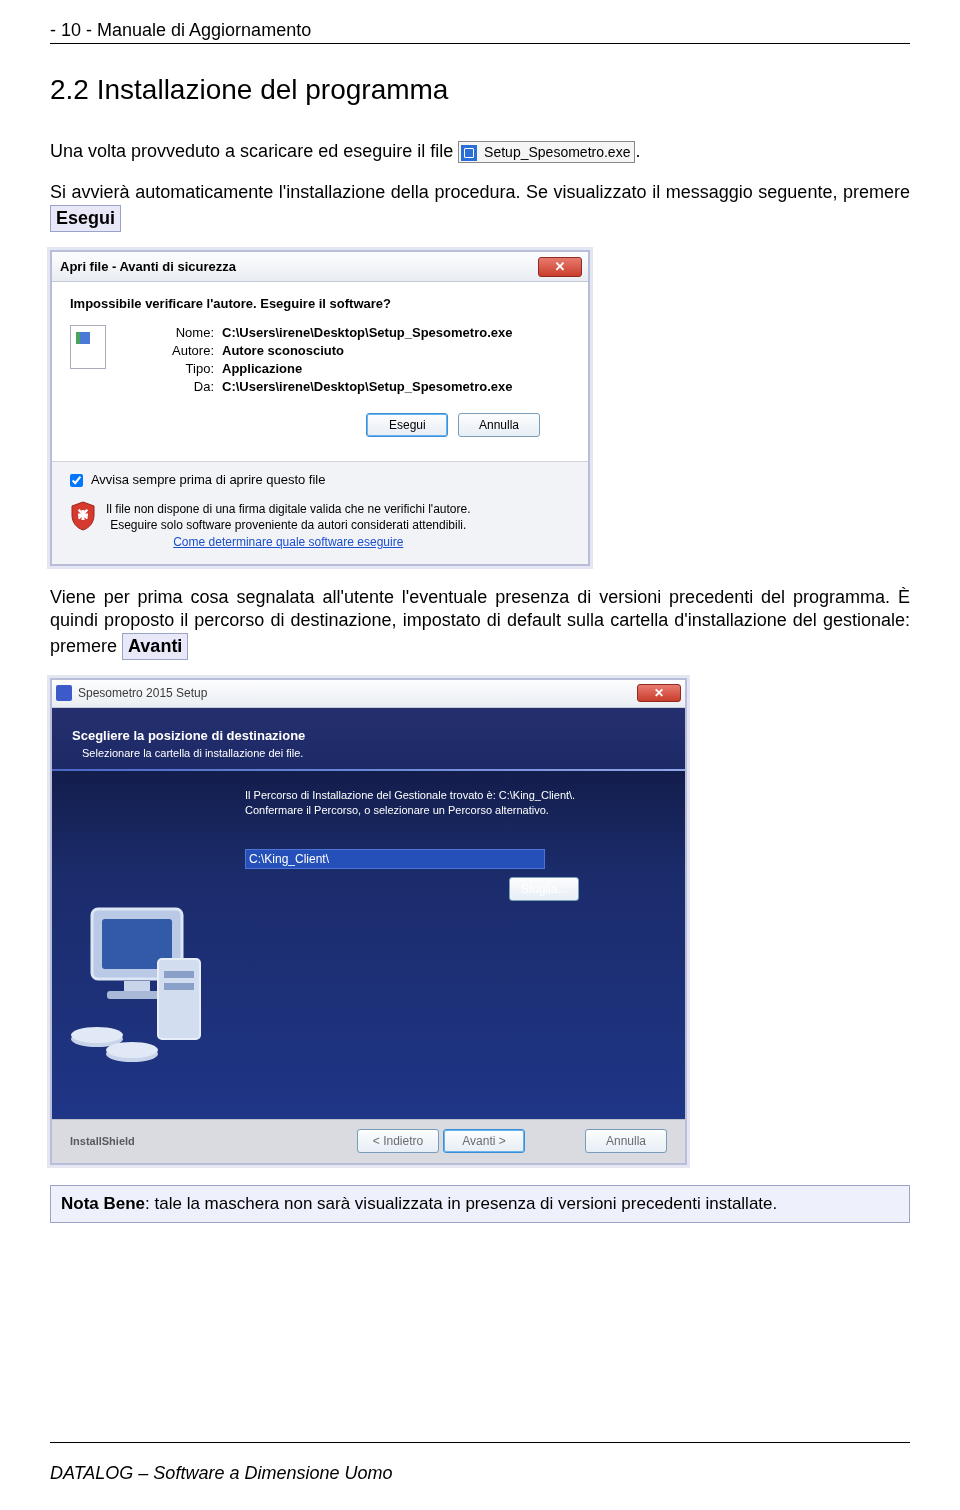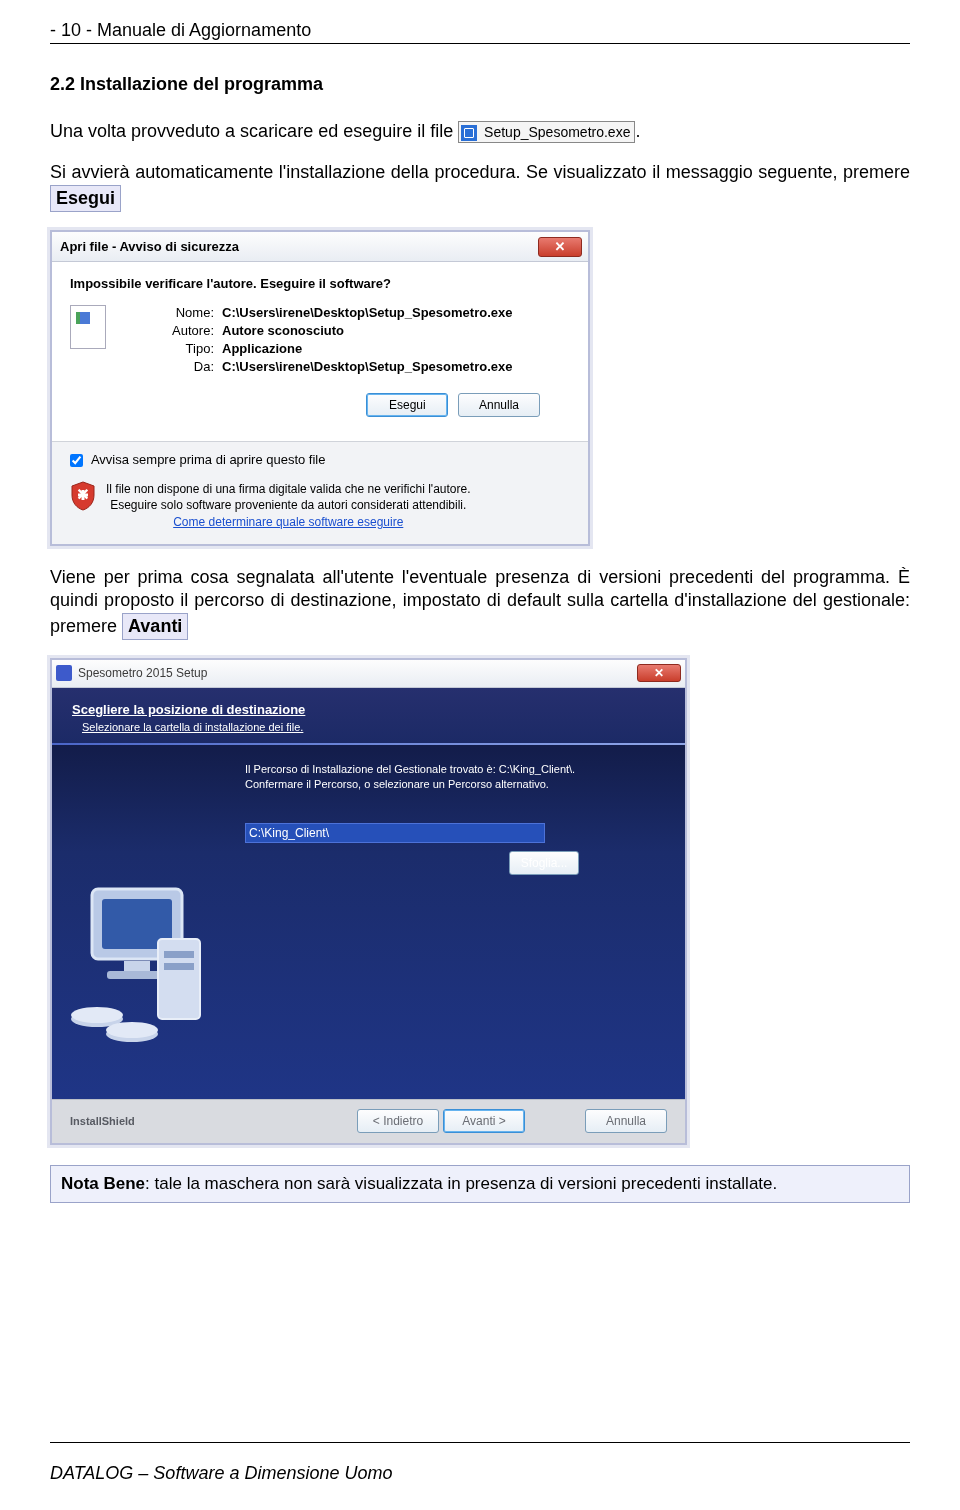--- a/index.html
+++ b/index.html
@@ -12,23 +12,23 @@
     color: #000;
     padding: 20px 50px 10px 50px;
     position: relative;
   }
   .page-header {
     border-bottom: 1.5px solid #000;
     padding-bottom: 2px;
     margin-bottom: 30px;
   }
   .section-title {
-    font-size: 18px;
-    font-weight: bold;
-    margin-bottom: 25px;
+    font-size: 28px;
+    font-weight: normal;
+    margin-bottom: 34px;
   }
   .body-text { text-align: justify; line-height: 1.3; margin-bottom: 18px; }
   .inline-icon {
     display: inline-block;
     vertical-align: middle;
     border: 1px solid #888;
     background: #f5f5f5;
     padding: 1px 4px 1px 2px;
     font-size: 14px;
   }
@@ -129,23 +129,22 @@
     background: linear-gradient(#e87a6f,#c93e2c);
     border: 1px solid #8e2a1f; border-radius: 3px;
     color:#fff; text-align:center; line-height:16px; font-weight:bold;
   }
   .inst-main {
     flex: 1;
     background: linear-gradient(180deg,#0e1438 0%, #1b2c6b 40%, #1f3586 100%);
     display: flex; flex-direction: column;
   }
   .inst-header {
-    padding: 14px 20px 10px 20px; color: #fff;
+    padding: 20px 20px 10px 20px; color: #fff;
     background: linear-gradient(180deg,#262f6e,#1c2a66);
-    text-decoration: underline;
   }
   .inst-header .h1 { font-weight: bold; font-size: 13px; margin-bottom: 4px; }
   .inst-header .h2 { font-size: 11px; padding-left: 10px; }
   .inst-divider { height: 2px; background: linear-gradient(90deg,#4b66c8,#8fa6e8); }
   .inst-body { flex:1; display:flex; }
   .inst-left {
     width: 165px; position: relative;
   }
   .computer-art {
     position: absolute; left: 10px; bottom: 50px; width: 150px; height: 170px;
@@ -195,21 +194,21 @@
   </span><span>.</span>
 </div>
 
 <div class="body-text">
   <span>Si avvierà automaticamente l'installazione della procedura. Se visualizzato il messaggio seguente, premere </span>
   <span class="box-btn">Esegui</span>
 </div>
 
 <div class="security-dialog">
   <div class="sd-titlebar">
-    <span class="title">Apri file - Avviso di sicurezza</span>
+    <span class="title">Apri file - Avanti di sicurezza</span>
     <div class="sd-close">✕</div>
   </div>
   <div class="sd-body">
     <div class="sd-question">Impossibile verificare l'autore. Eseguire il software?</div>
     <div class="sd-info-row">
       <div class="sd-file-icon"></div>
       <div class="sd-info-table">
         <div class="row">
             <span class="lbl">Nome:</span>
             <span class="val">C:\Users\irene\Desktop\Setup_Spesometro.exe</span>

